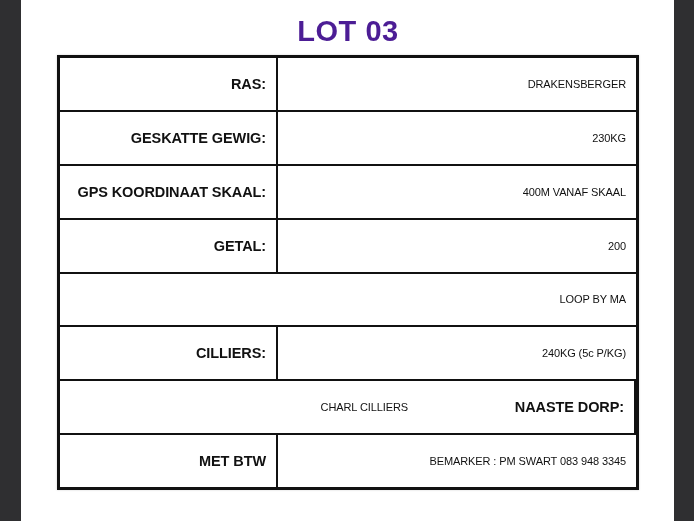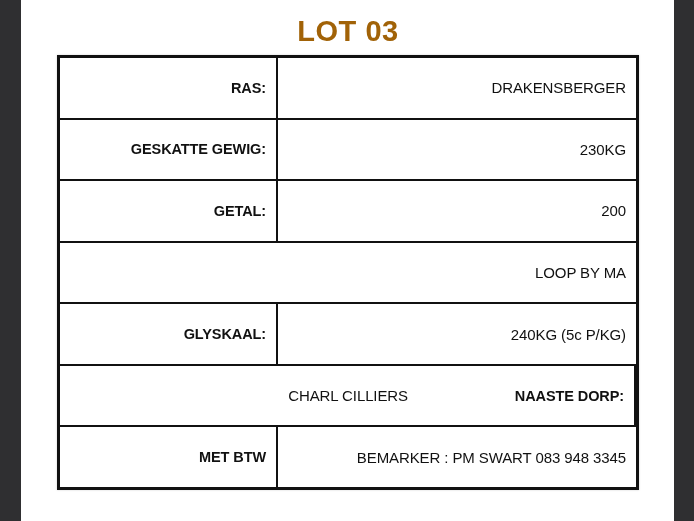--- a/index.html
+++ b/index.html
@@ -27,21 +27,21 @@
 
   .page-title {
     position: absolute;
     top: 16px;
     left: 57px;
     width: 582px;
     text-align: center;
     font-size: 29px;
     font-weight: bold;
     letter-spacing: 0.5px;
-    color: #a16207;
+    color: #4c1d95;
     line-height: 1.1;
   }
 
   .lot-table {
     position: absolute;
     left: 57px;
     top: 55px;
     width: 582px;
     height: 435px;
     box-sizing: border-box;
@@ -73,21 +73,21 @@
     justify-content: flex-end;
     padding-right: 10px;
     font-weight: bold;
     font-size: 14.5px;
     letter-spacing: -0.1px;
   }
   .cell.value {
     flex: 1 1 auto;
     justify-content: flex-end;
     padding-right: 10px;
-    font-size: 15px;
+    font-size: 11px;
     font-weight: normal;
     letter-spacing: -0.1px;
   }
 </style>
 </head>
 <body>
 
 <div class="viewport">
 
   <div class="side-bar left"></div>
@@ -101,33 +101,37 @@
       <div class="cell label">RAS:</div>
       <div class="cell value">DRAKENSBERGER</div>
     </div>
 
 
     <div class="row">
       <div class="cell label">GESKATTE GEWIG:</div>
       <div class="cell value">230KG</div>
     </div>
 
+    <div class="row">
+      <div class="cell label">GPS KOORDINAAT SKAAL:</div>
+      <div class="cell value">400M VANAF SKAAL</div>
+    </div>
 
 
     <div class="row">
       <div class="cell label">GETAL:</div>
       <div class="cell value">200</div>
     </div>
 
     <div class="row">
       <div class="cell value">LOOP BY MA</div>
     </div>
 
     <div class="row">
-      <div class="cell label">GLYSKAAL:</div>
+      <div class="cell label">CILLIERS:</div>
       <div class="cell value">240KG (5c P/KG)</div>
     </div>
 
     <div class="row">
       <div class="cell value">CHARL CILLIERS</div>
       <div class="cell label">NAASTE DORP:</div>
     </div>
 
     <div class="row">
       <div class="cell label">MET BTW</div>

